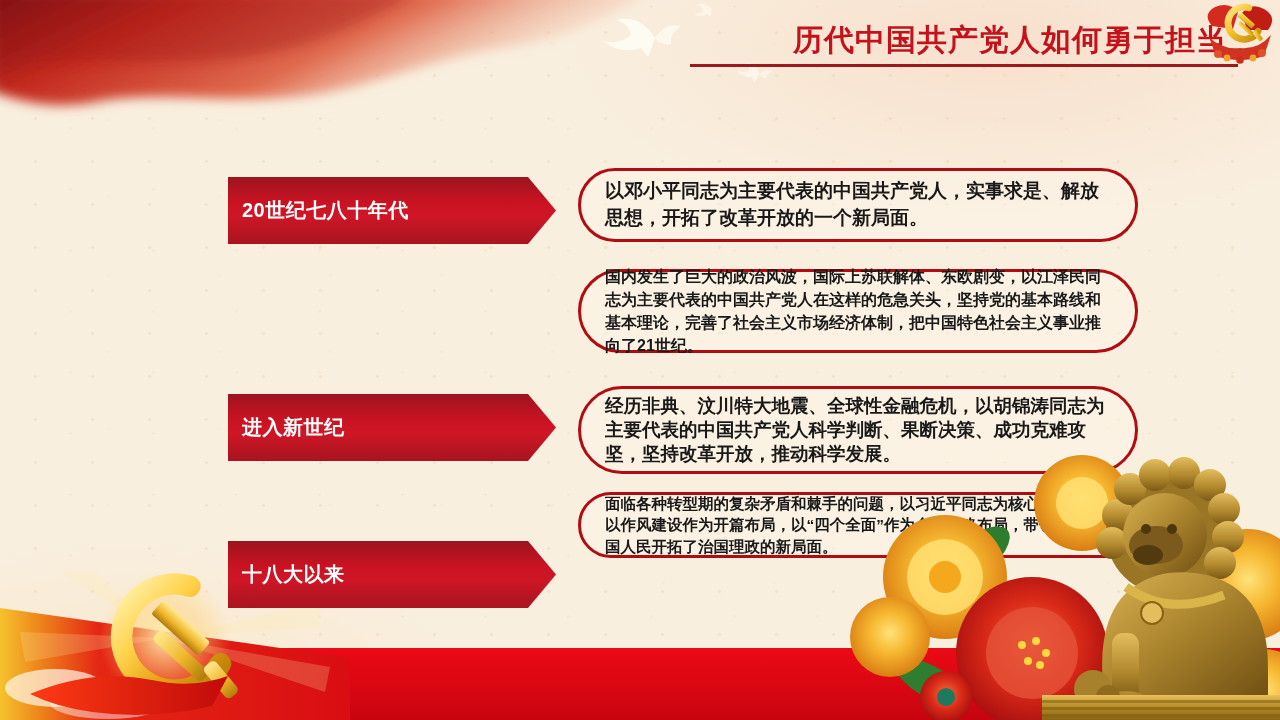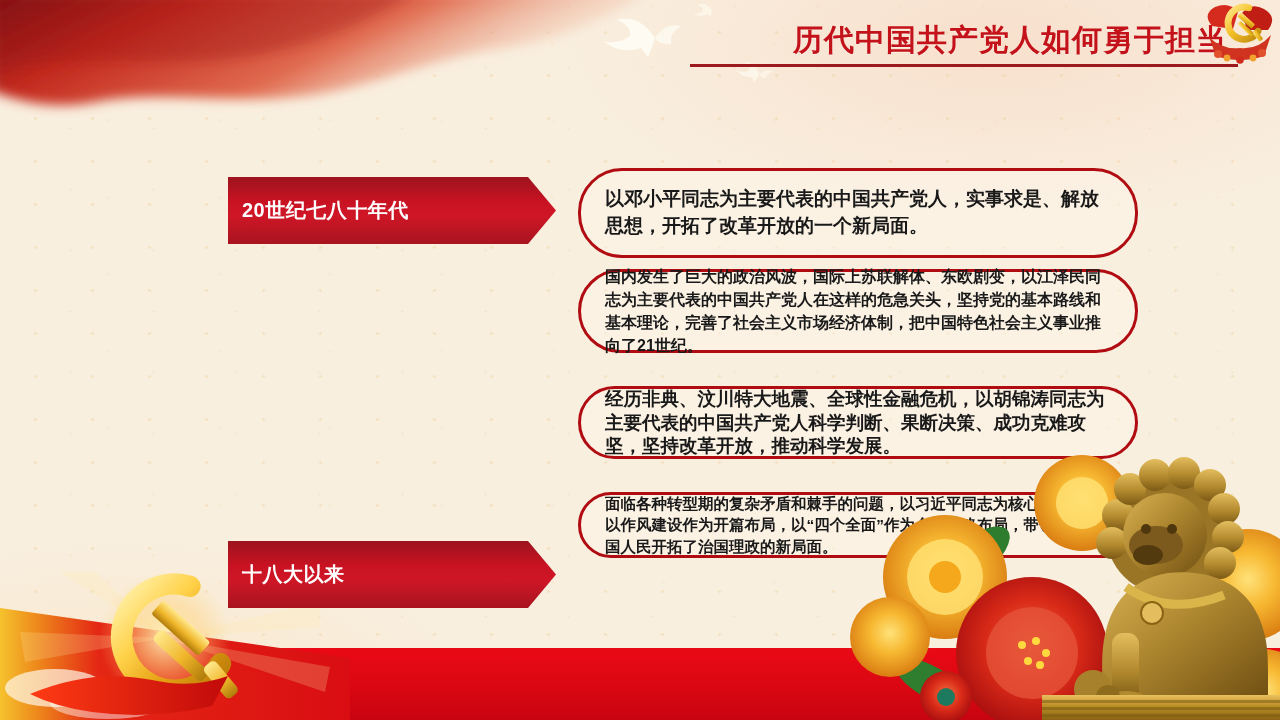--- a/index.html
+++ b/index.html
@@ -37,23 +37,23 @@
     background:linear-gradient(180deg,#9c141e 0%,#c81222 36%,#cf1626 58%,#a8141f 100%);
     color:#ffffff;font-weight:bold;font-size:20px;display:flex;align-items:center;
     padding-left:14px;z-index:5;letter-spacing:.5px;
   }
   .tbox{
     position:absolute;left:578px;width:560px;box-sizing:border-box;
     border:3px solid #b00c12;border-radius:44px;background:rgba(253,247,235,.45);
     color:#191919;font-weight:bold;display:flex;align-items:center;
     padding:4px 24px;z-index:5;
   }
-  .a1{top:177px;} .b1{top:168px;height:90px;font-size:19px;line-height:1.42;}
+  .a1{top:177px;} .b1{top:168px;height:74px;font-size:19px;line-height:1.42;}
   .a2{top:277px;} .b2{top:269px;height:84px;font-size:16px;line-height:1.45;}
-  .a3{top:394px;} .b3{top:386px;height:73px;font-size:18.5px;line-height:1.28;}
+  .a3{top:394px;} .b3{top:386px;height:88px;font-size:18.5px;line-height:1.28;}
   .a4{top:501px;margin-top:40px;} .b4{top:492px;height:66px;font-size:15.5px;line-height:1.38;}
   
   .footer-band{
     position:absolute;left:0;top:648px;width:1280px;height:72px;z-index:3;
     background:linear-gradient(180deg,#ea0a15 0%,#d90712 55%,#c70410 100%);
   }
   .footer-text{
     position:absolute;left:0;top:660px;width:1280px;text-align:center;z-index:8;
     color:#fff;font-size:29px;font-weight:bold;letter-spacing:2px;
   }
@@ -128,20 +128,23 @@
     <span>20世纪七八十年代</span>
   </div>
   <div class="tbox b1">
     <span>以邓小平同志为主要代表的中国共产党人，实事求是、解放思想，开拓了改革开放的一个新局面。</span>
   </div>
 
   <div class="tbox b2">
     <span>国内发生了巨大的政治风波，国际上苏联解体、东欧剧变，以江泽民同志为主要代表的中国共产党人在这样的危急关头，坚持党的基本路线和基本理论，完善了社会主义市场经济体制，把中国特色社会主义事业推向了21世纪。</span>
   </div>
 
+  <div class="arrow a3">
+    <span>进入新世纪</span>
+  </div>
   <div class="tbox b3">
     <span>经历非典、汶川特大地震、全球性金融危机，以胡锦涛同志为主要代表的中国共产党人科学判断、果断决策、成功克难攻坚，坚持改革开放，推动科学发展。</span>
   </div>
 
   <div class="arrow a4">
     <span>十八大以来</span>
   </div>
   <div class="tbox b4">
     <span>面临各种转型期的复杂矛盾和棘手的问题，以习近平同志为核心的党中央以作风建设作为开篇布局，以“四个全面”作为全面战略布局，带领全党全国人民开拓了治国理政的新局面。</span>
   </div>

